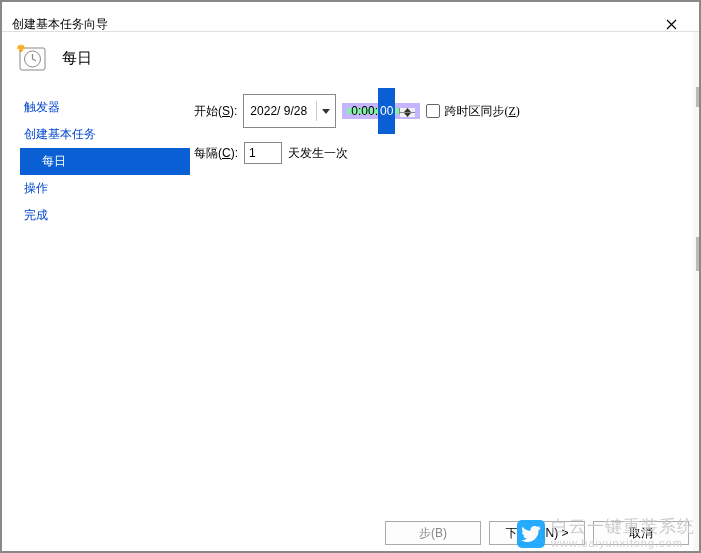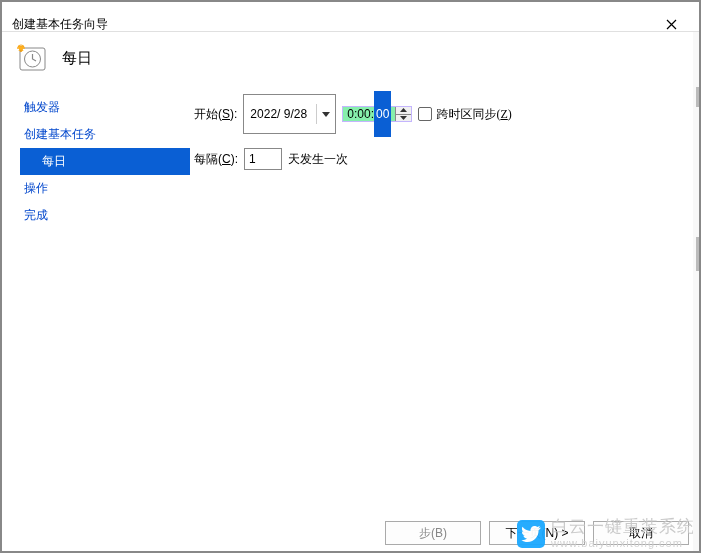--- a/index.html
+++ b/index.html
@@ -15,26 +15,26 @@
 .header h1 { font-size: 15px; font-weight: 400; color: #000; }
 .body { display: flex; padding: 0 18px 0 18px; height: 380px; }
 .sidebar { width: 170px; }
 .sidebar .step { padding: 5px 4px; font-size: 12px; color: #0046cc; cursor: pointer; }
 .sidebar .step.indent { padding-left: 22px; }
 .sidebar .step.selected { background: #0a5fd4; color: #fff; }
 .content { flex: 1; padding: 0 0 0 4px; }
 .row { display: flex; align-items: center; margin-bottom: 14px; gap: 6px; font-size: 12px; }
 .row label { color: #000; }
 .row .underline { text-decoration: underline; }
-.date-combo { display: inline-flex; align-items: center; border: 1px solid #888; height: 40px; background: #fff; }
+.date-combo { display: inline-flex; align-items: center; border: 1px solid #888; height: 34px; background: #fff; }
 .date-combo .val { padding: 0 6px; font-size: 12px; min-width: 72px; }
 .date-combo .sep { width: 1px; height: 20px; background: #ccc; }
 .date-combo .arrow { width: 18px; display: flex; align-items: center; justify-content: center; }
 .date-combo .arrow svg { width: 8px; height: 5px; }
-.time-spin { display: inline-flex; align-items: stretch; border: 1px solid #c4b5fd; height: 16px; background: #86efac; }
+.time-spin { display: inline-flex; align-items: stretch; border: 5px solid #c4b5fd; height: 16px; background: #86efac; }
 .time-spin .val { padding: 0 4px; font-size: 12px; display: flex; align-items: center; }
 .time-spin .sel { background: #0a5fd4; color: #fff; padding: 16px 2px; }
 .time-spin .spinners { display: flex; flex-direction: column; border-left: 1px solid #888; width: 16px; }
 .time-spin .sp { flex: 1; display: flex; align-items: center; justify-content: center; cursor: pointer; background: #f0f0f0; }
 .time-spin .sp:first-child { border-bottom: 1px solid #888; }
 .time-spin .sp svg { width: 7px; height: 4px; }
 .chk { display: inline-flex; align-items: center; gap: 4px; cursor: pointer; font-family: Liberation Serif, serif; }
 .chk .box { width: 14px; height: 14px; border: 1px solid #666; border-radius: 2px; background: #fff; }
 .num-input { border: 1px solid #888; width: 38px; height: 22px; padding: 0 4px; font-size: 12px; text-align: left; }
 .footer { position: absolute; bottom: 6px; right: 10px; display: flex; gap: 8px; }

